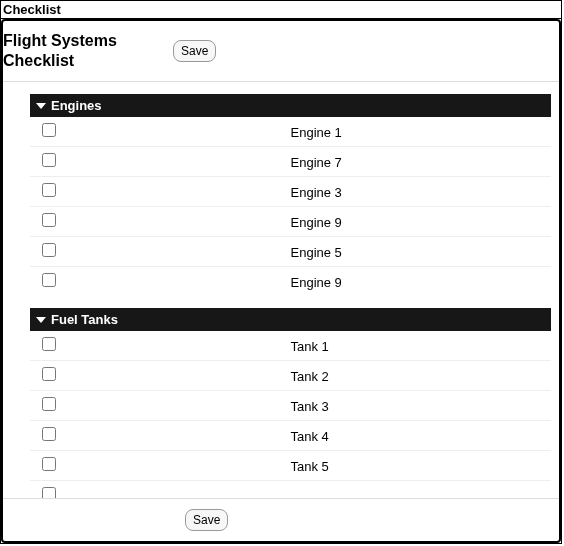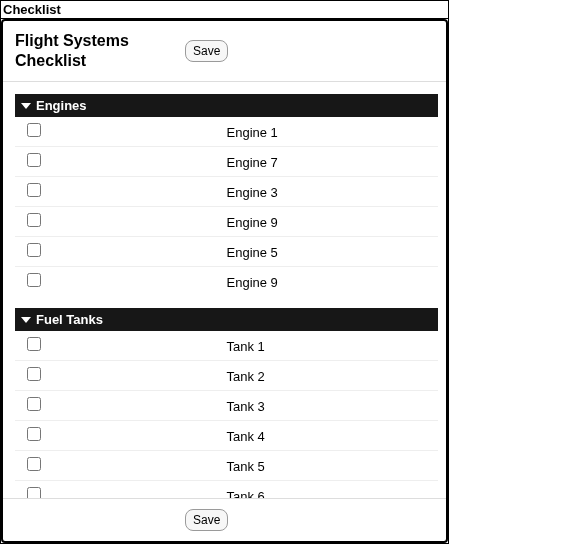--- a/index.html
+++ b/index.html
@@ -9,21 +9,21 @@
     }
     body {
       font-family: Arial, Helvetica, sans-serif;
       background: #fff;
       width: 564px;
       height: 546px;
       overflow: hidden;
     }
     .window {
       border: 1px solid #000;
-      width: 449px;
+      width: 562px;
       height: 544px;
       background: #fff;
     }
     .title-bar {
       font-weight: bold;
       font-size: 13px;
       padding: 1px 2px;
       border-bottom: 1px solid #000;
       background: #fff;
     }
@@ -32,21 +32,21 @@
       border-radius: 4px;
       margin: 0;
       height: calc(100% - 18px);
       background: #fff;
       display: flex;
       flex-direction: column;
     }
     .header-row {
       display: flex;
       align-items: center;
-      padding: 10px 12px;
+      padding: 10px 0;
       border-bottom: 1px solid #ddd;
     }
     .page-title {
       font-weight: bold;
       font-size: 16px;
       line-height: 1.25;
       width: 170px;
     }
     .save-btn {
       font-size: 12px;
@@ -54,20 +54,21 @@
       padding: 3px 7px;
       border: 1px solid #9a9a9a;
       border-radius: 8px;
       background: #f7f7f7;
       cursor: pointer;
     }
     .content {
       padding: 12px 8px 8px 12px;
       flex: 1;
       overflow-y: auto;
+      margin-left: 15px;
     }
     .section-hdr {
       background: #171717;
       color: #fff;
       font-size: 13px;
       font-weight: bold;
       padding: 4px 6px;
       display: flex;
       align-items: center;
       gap: 5px;
@@ -178,21 +179,20 @@
         <div class="row">
           <div class="cbx-cell"><input type="checkbox" style=""></div>
           <div class="lbl-cell">Tank 4</div>
         </div>
         <div class="row">
           <div class="cbx-cell"><input type="checkbox" style=""></div>
           <div class="lbl-cell">Tank 5</div>
         </div>
         <div class="row">
           <div class="cbx-cell"><input type="checkbox" style=""></div>
-          <div class="lbl-cell">Tank 6</div>
         </div>
       </div>
 
     </div>
     <div class="footer-row">
       <div class="footer-spacer"></div>
       <button class="save-btn">Save</button>
     </div>
   </div>
 </div>

